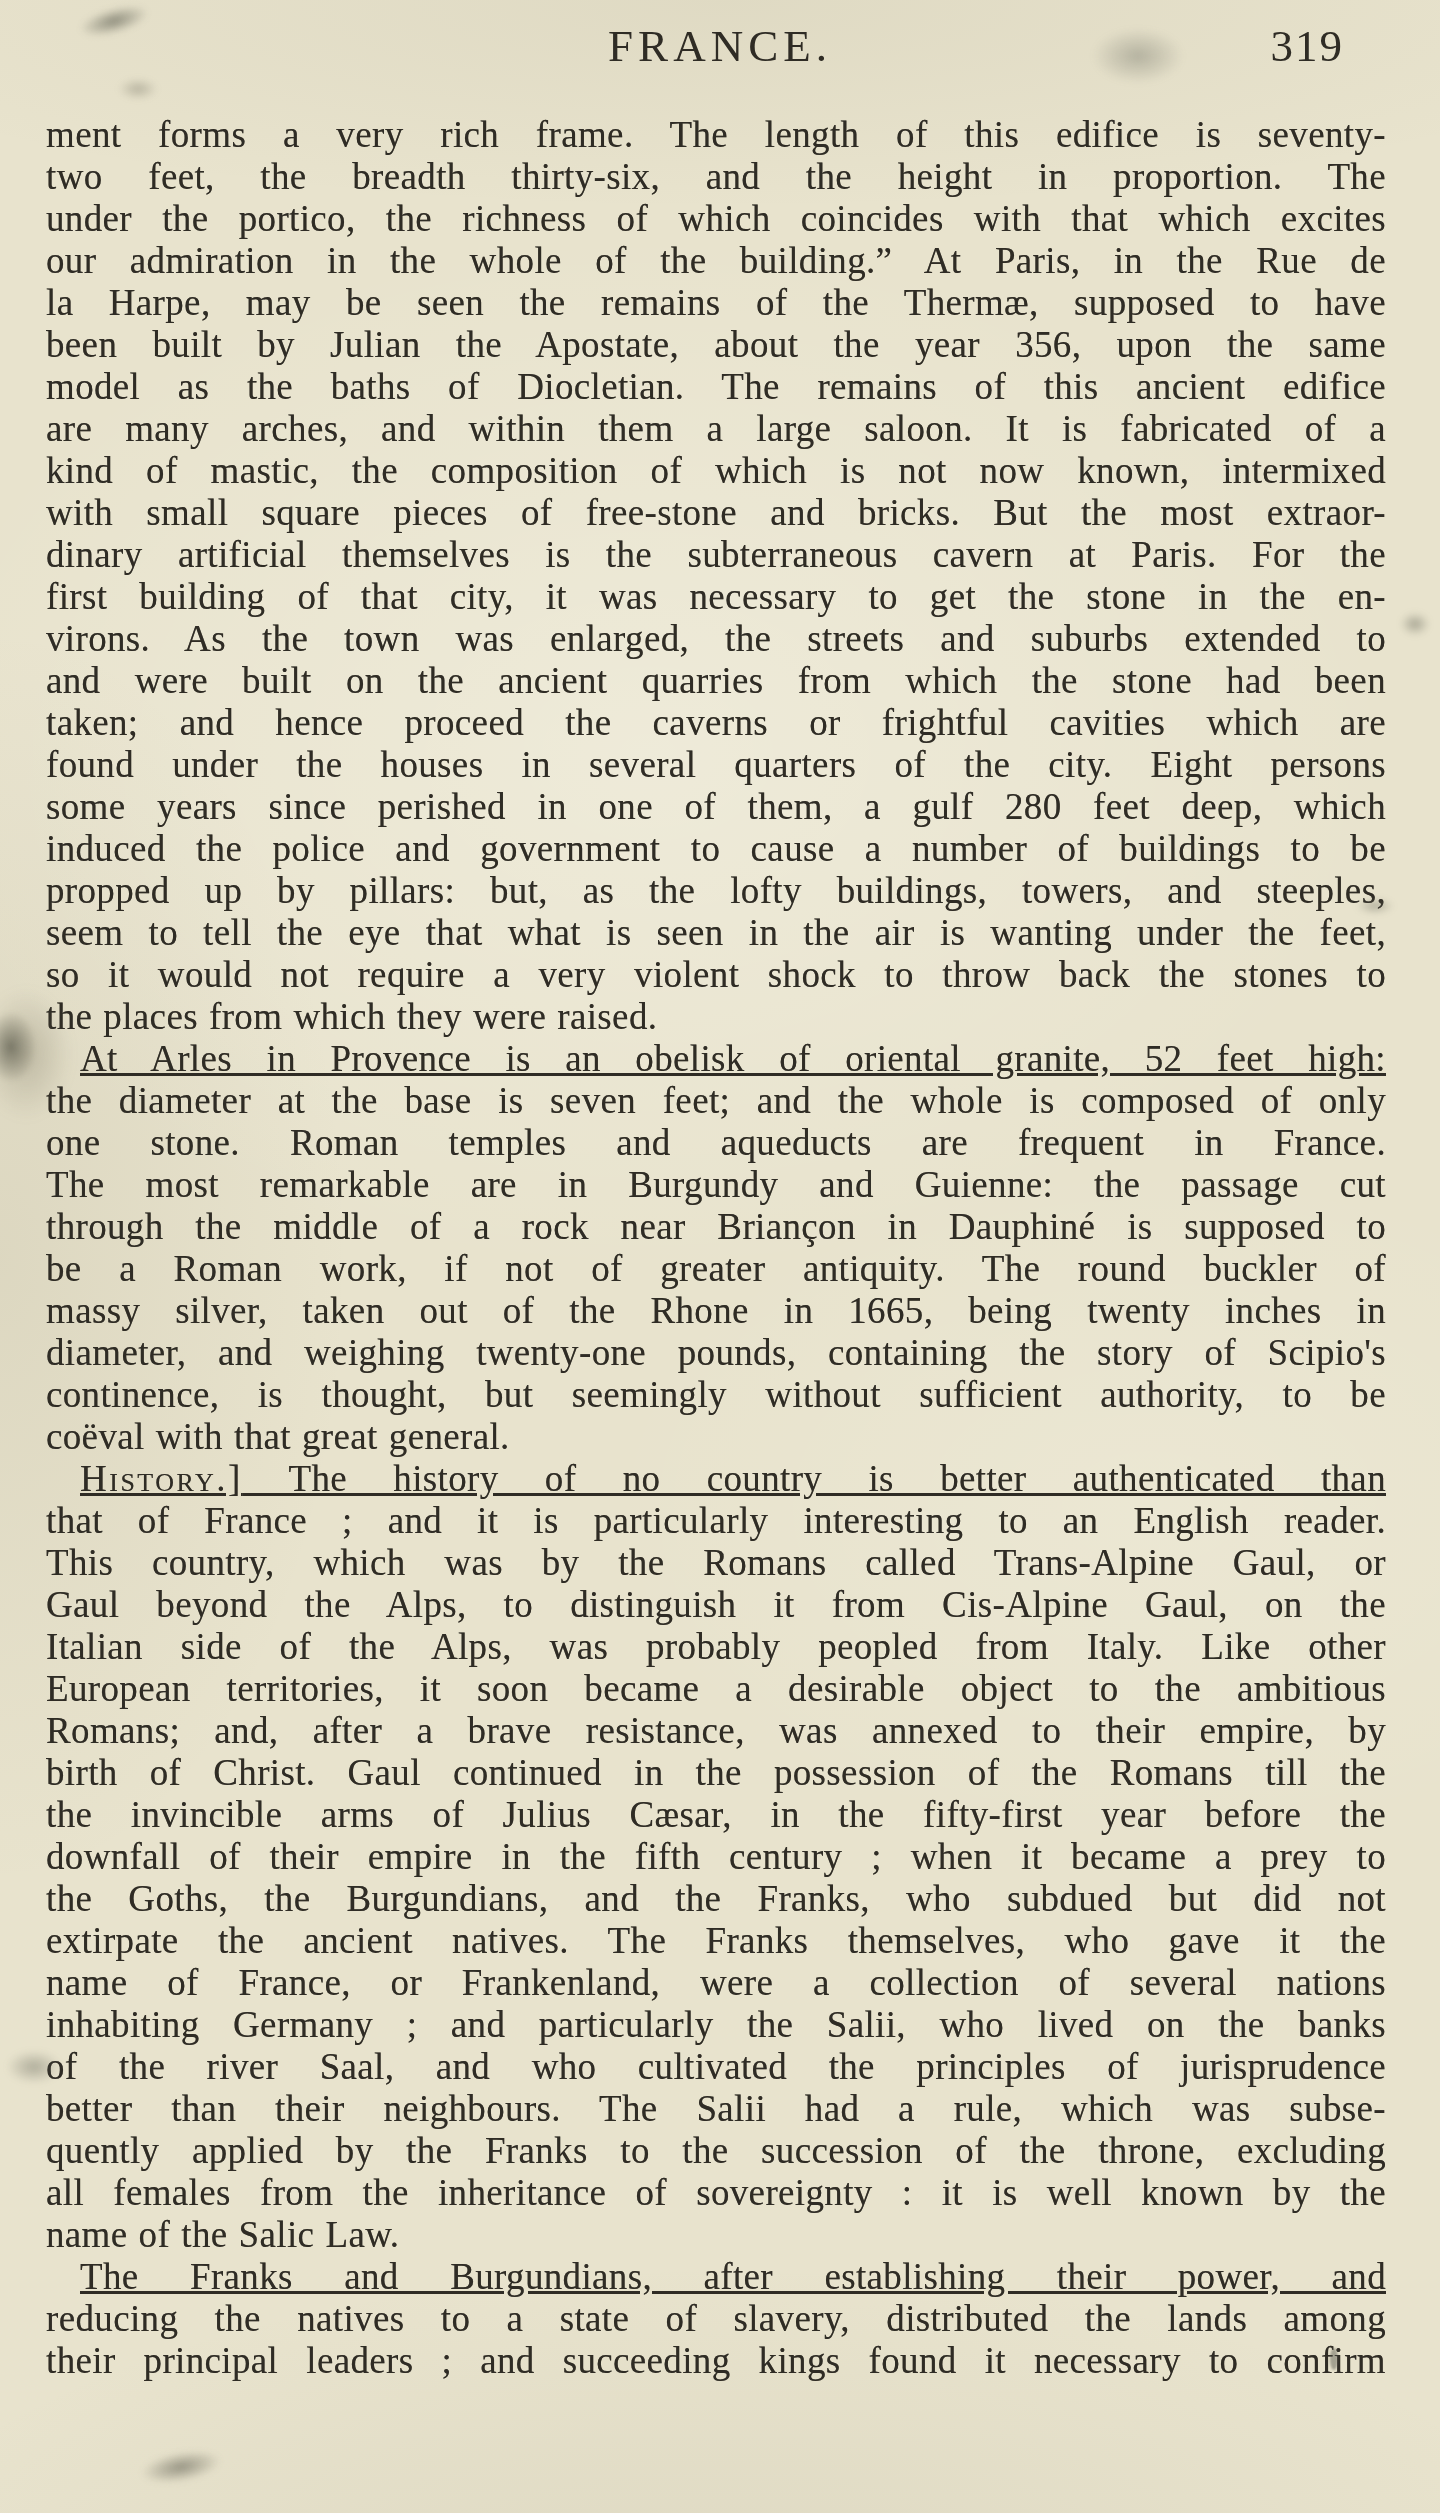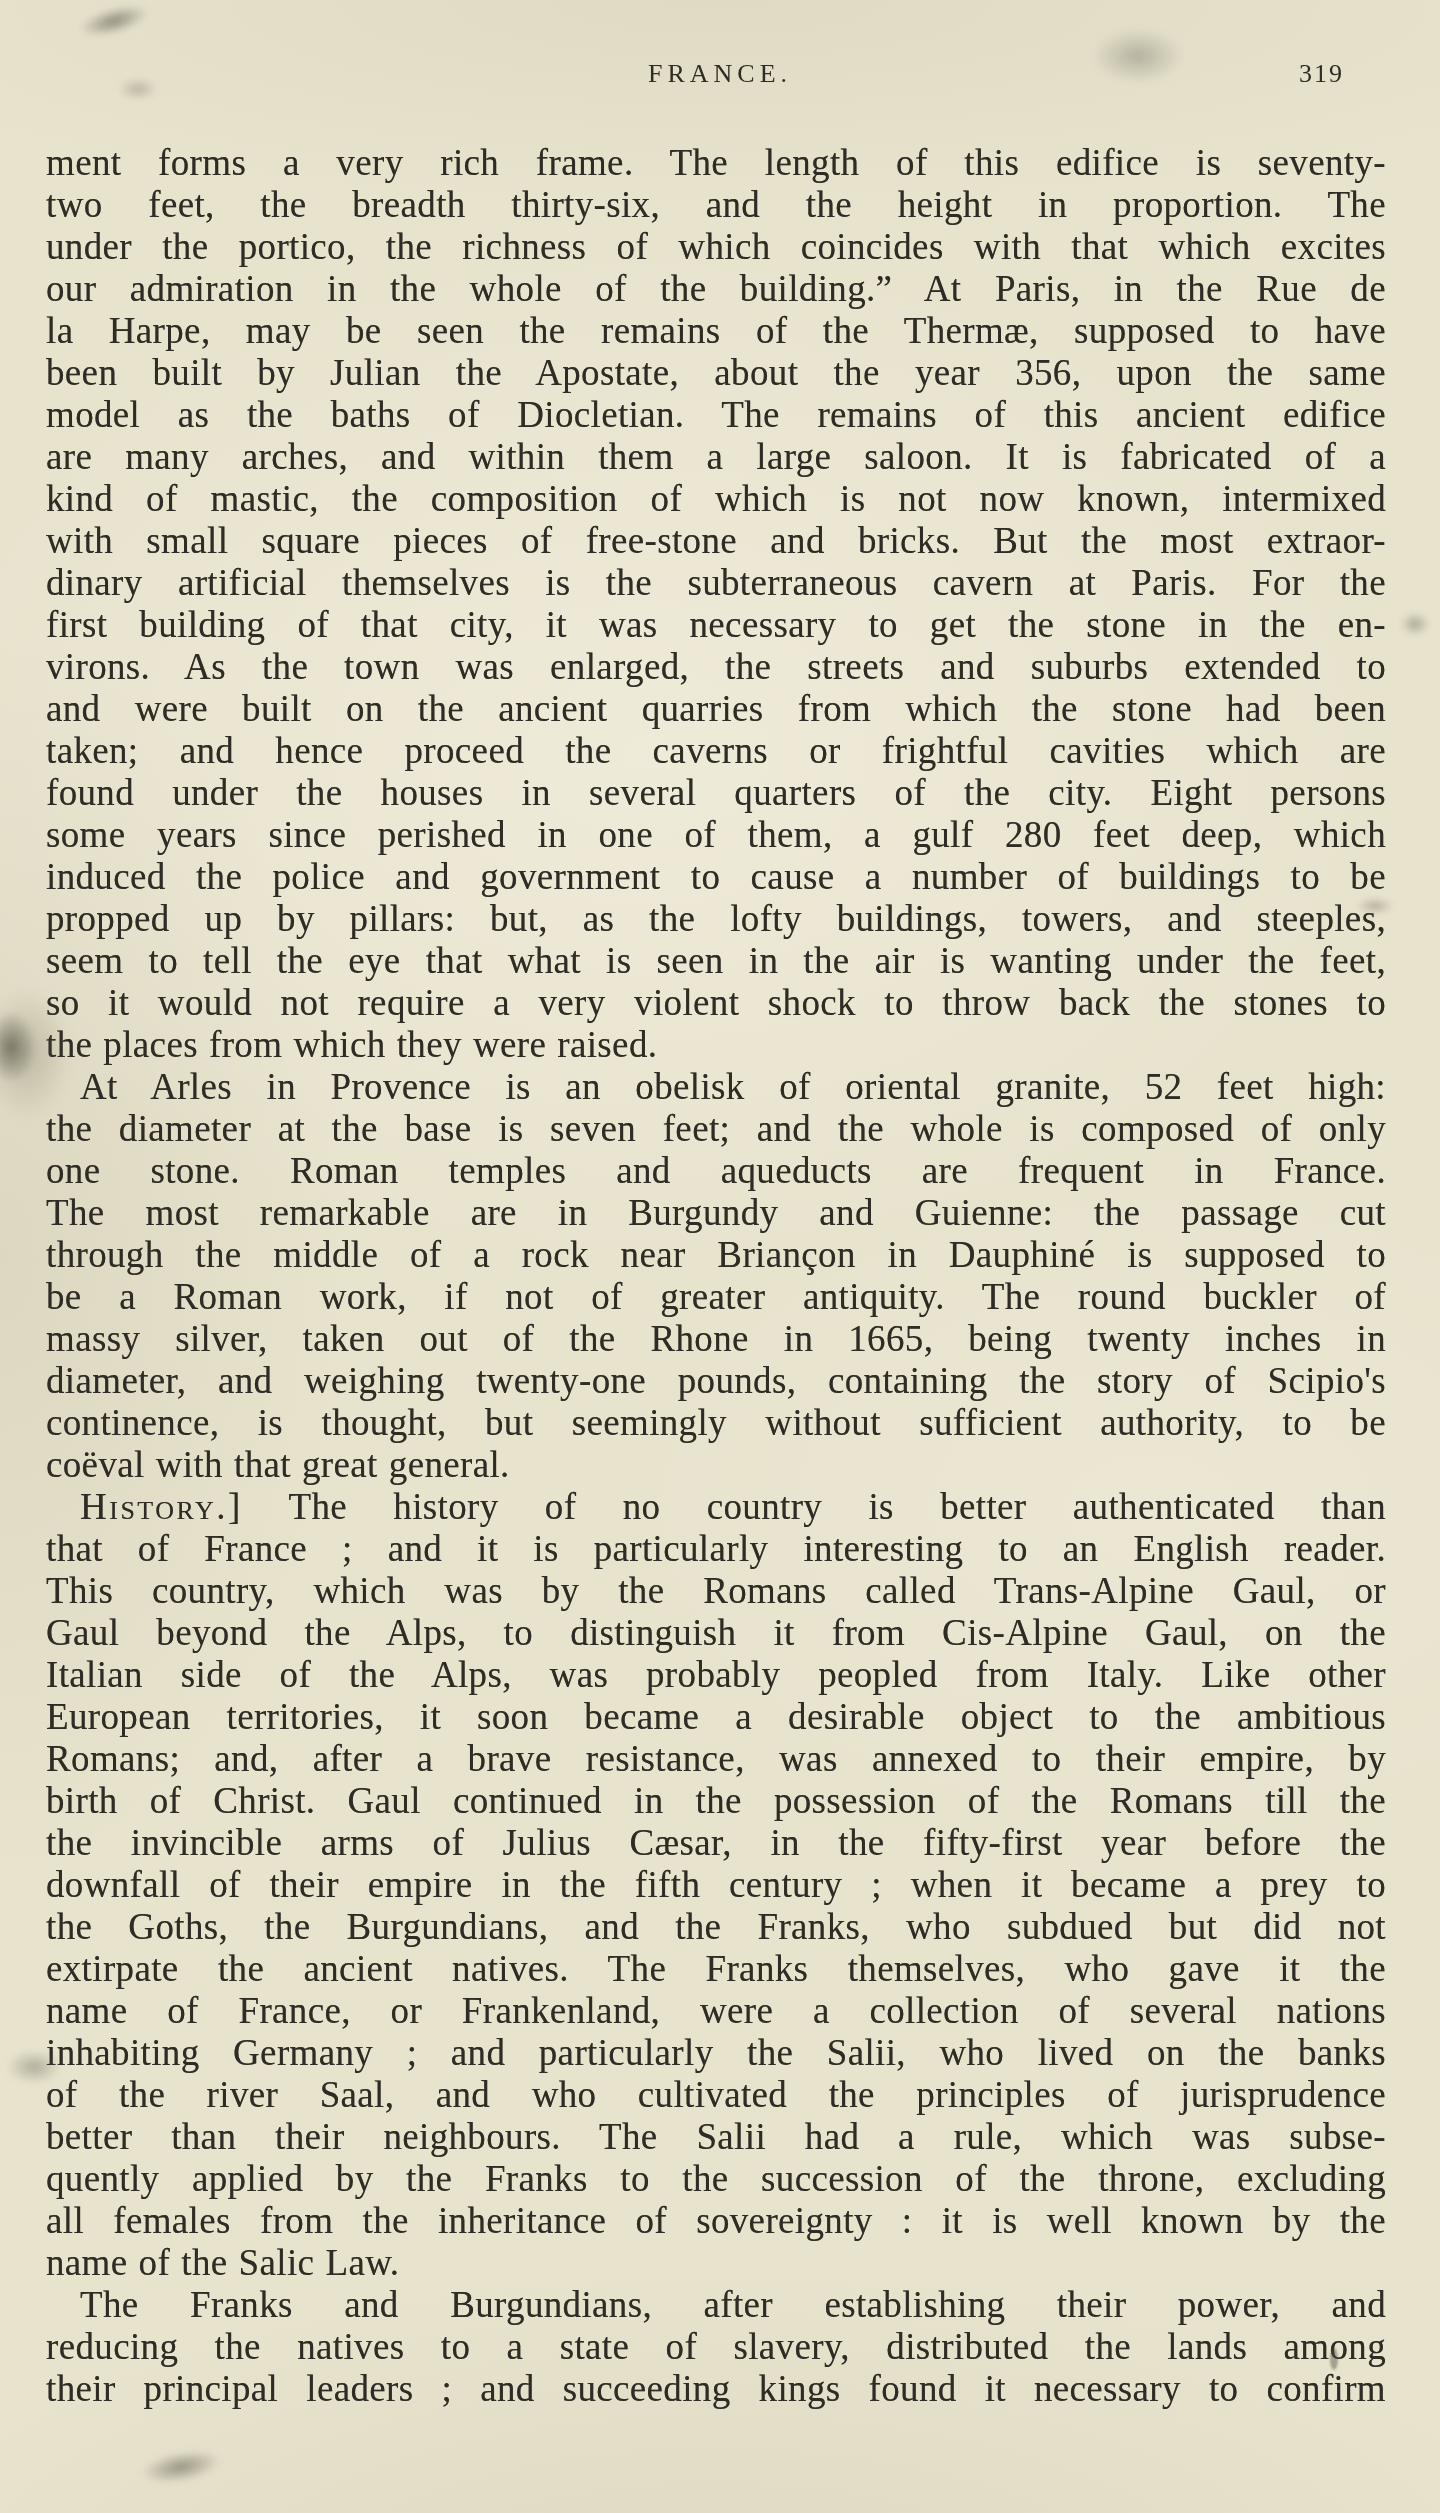--- a/index.html
+++ b/index.html
@@ -20,22 +20,22 @@
       radial-gradient(ellipse 500px 900px at 0% 50%, rgba(120,112,82,0.10), transparent 70%),
       radial-gradient(ellipse 1400px 300px at 50% 0%, rgba(120,112,82,0.08), transparent 70%),
       radial-gradient(ellipse 1200px 500px at 50% 105%, rgba(125,118,88,0.10), transparent 75%);
     font-family: "Liberation Serif", "DejaVu Serif", serif;
     color: var(--ink);
   }
 
   .page-header {
     position: relative;
     height: 44px;
-    margin-top: 52px;
-    font-size: 26px;
+    margin-top: 24px;
+    font-size: 45px;
     line-height: 44px;
   }
   .running-title {
     position: absolute;
     left: 0; right: 0;
     text-align: center;
     letter-spacing: 5px;
   }
   .page-number {
     position: absolute;
@@ -51,21 +51,21 @@
   .line {
     font-size: 37px;
     line-height: 42px;
     letter-spacing: 0.35px;
     word-spacing: 1.5px;
     text-align: justify;
     text-align-last: justify;
     text-shadow: 0 0 0.5px rgba(47,44,37,0.55);
   }
   .line.short { text-align-last: left; }
-  .paragraph.indent .line:first-child { padding-left: 34px; }
+  .paragraph.indent .line:first-child { padding-left: 34px; text-decoration: underline; }
   .smallcaps { font-variant: small-caps; letter-spacing: 2.5px; }
   .italic { }
 
   
   .stain {
     position: absolute;
     border-radius: 50%;
     filter: blur(3px);
     pointer-events: none;
   }

